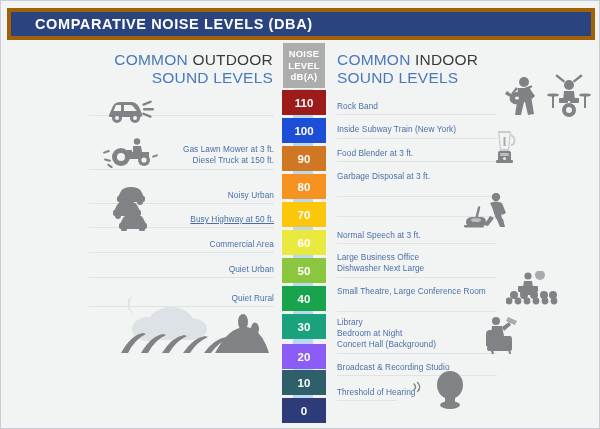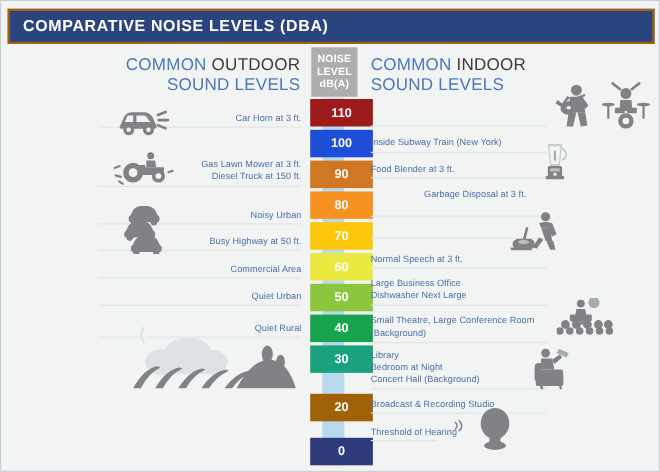--- a/index.html
+++ b/index.html
@@ -13,23 +13,23 @@
     position:relative;width:600px;height:429px;
     background:#f2f4f3;
     border:1px solid #c9ced2;
     box-sizing:border-box;
     overflow:hidden;
   }
   
   #titlebar{
     position:absolute;left:6px;top:7px;width:588px;height:32px;
     background:#2a4480;
-    border:2px solid #a16207;
+    border:4px solid #a16207;
     box-sizing:border-box;
-    display:flex;align-items:center;
+    display:flex;align-items:center;padding-left:12px;
   }
   #title{
     color:#ffffff;font-weight:bold;font-size:14.5px;
     letter-spacing:.6px;margin-left:12px;white-space:nowrap;
   }
   
   .colhead{
     position:absolute;font-size:15.5px;font-weight:normal;
     line-height:18px;letter-spacing:.2px;
   }
@@ -46,21 +46,21 @@
     position:absolute;left:282px;top:42px;width:42px;height:45px;
     background:#adadad;
     display:flex;flex-direction:column;align-items:center;justify-content:center;
     box-sizing:border-box;
   }
   #scalehead span{
     color:#ffffff;font-weight:bold;font-size:9.5px;line-height:11.5px;
     letter-spacing:.2px;
   }
   .blk{
-    position:absolute;left:281px;width:57px;height:25px;
+    position:absolute;left:281px;width:44px;height:25px;
     display:flex;align-items:center;justify-content:center;
     color:#ffffff;font-weight:bold;font-size:11.5px;
     box-sizing:border-box;
   }
   
   .rowtext{
     position:absolute;font-size:8.3px;color:#4a6fa8;
     line-height:11px;letter-spacing:.05px;
   }
   .lt{width:185px;text-align:right;left:88px;}
@@ -101,67 +101,67 @@
 
   <div class="blk" style="top:89px;background:#9e1b1b;">110</div>
   <div class="blk" style="top:117px;background:#1d4ed8;">100</div>
   <div class="blk" style="top:145px;background:#cf7722;text-align:center;">90</div>
   <div class="blk" style="top:173px;background:#f59220;">80</div>
   <div class="blk" style="top:201px;background:#fcc60a;">70</div>
   <div class="blk" style="top:229px;background:#eae940;">60</div>
   <div class="blk" style="top:257px;background:#8cc63e;">50</div>
   <div class="blk" style="top:285px;background:#17a44c;">40</div>
   <div class="blk" style="top:313px;background:#1aa17e;">30</div>
-  <div class="blk" style="top:357px;background:#a16207;">20</div>
+  <div class="blk" style="top:343px;background:#8b5cf6;">20</div>
+  <div class="blk" style="top:369px;background:#2e5f6b;">10</div>
   <div class="blk" style="top:397px;background:#2e3b7a;">0</div>
 
-  <div class="rowtext lt" style="top:101px;">Car Horn at 3 ft.</div>
   <div class="rule lrule" style="top:114px;"></div>
 
   <div class="rowtext lt" style="top:143px;">Gas Lawn Mower at 3 ft.</div>
   <div class="rowtext lt" style="top:154px;">Diesel Truck at 150 ft.</div>
   <div class="rule lrule" style="top:168px;"></div>
 
   <div class="rowtext lt" style="top:189px;">Noisy Urban</div>
   <div class="rule lrule" style="top:202px;"></div>
 
-  <div class="rowtext lt" style="top:213px;">Busy Highway at 50 ft.</div>
+  <div class="rowtext lt" style="top:213px;text-decoration:underline;">Busy Highway at 50 ft.</div>
   <div class="rule lrule" style="top:226px;"></div>
 
   <div class="rowtext lt" style="top:238px;">Commercial Area</div>
   <div class="rule lrule" style="top:251px;"></div>
 
   <div class="rowtext lt" style="top:263px;">Quiet Urban</div>
   <div class="rule lrule" style="top:276px;"></div>
 
   <div class="rowtext lt" style="top:292px;">Quiet Rural</div>
   <div class="rule lrule" style="top:305px;"></div>
 
+  <div class="rowtext rt" style="top:100px;">Rock Band</div>
   <div class="rule rrule" style="top:113px;"></div>
 
   <div class="rowtext rt" style="top:123px;">Inside Subway Train (New York)</div>
   <div class="rule rrule" style="top:137px;"></div>
 
   <div class="rowtext rt" style="top:147px;">Food Blender at 3 ft.</div>
   <div class="rule rrule" style="top:160px;"></div>
 
-  <div class="rowtext rt" style="top:170px;text-align:center;">Garbage Disposal at 3 ft.</div>
+  <div class="rowtext rt" style="top:170px;">Garbage Disposal at 3 ft.</div>
   <div class="rule rrule" style="top:195px;"></div>
 
   <div class="rule rrule" style="top:215px;"></div>
 
   <div class="rowtext rt" style="top:229px;">Normal Speech at 3 ft.</div>
   <div class="rule rrule" style="top:242px;"></div>
 
   <div class="rowtext rt" style="top:251px;">Large Business Office</div>
   <div class="rowtext rt" style="top:262px;">Dishwasher Next Large</div>
   <div class="rule rrule" style="top:276px;"></div>
 
   <div class="rowtext rt" style="top:285px;">Small Theatre, Large Conference Room</div>
-  <div class="rowtext rt" style="top:296px;">(Background)</div>
   <div class="rule rrule" style="top:310px;"></div>
 
   <div class="rowtext rt" style="top:316px;">Library</div>
   <div class="rowtext rt" style="top:327px;">Bedroom at Night</div>
   <div class="rowtext rt" style="top:338px;">Concert Hall (Background)</div>
   <div class="rule rrule" style="top:352px;"></div>
 
   <div class="rowtext rt" style="top:361px;">Broadcast &amp; Recording Studio</div>
   <div class="rule rrule" style="top:374px;"></div>
 

